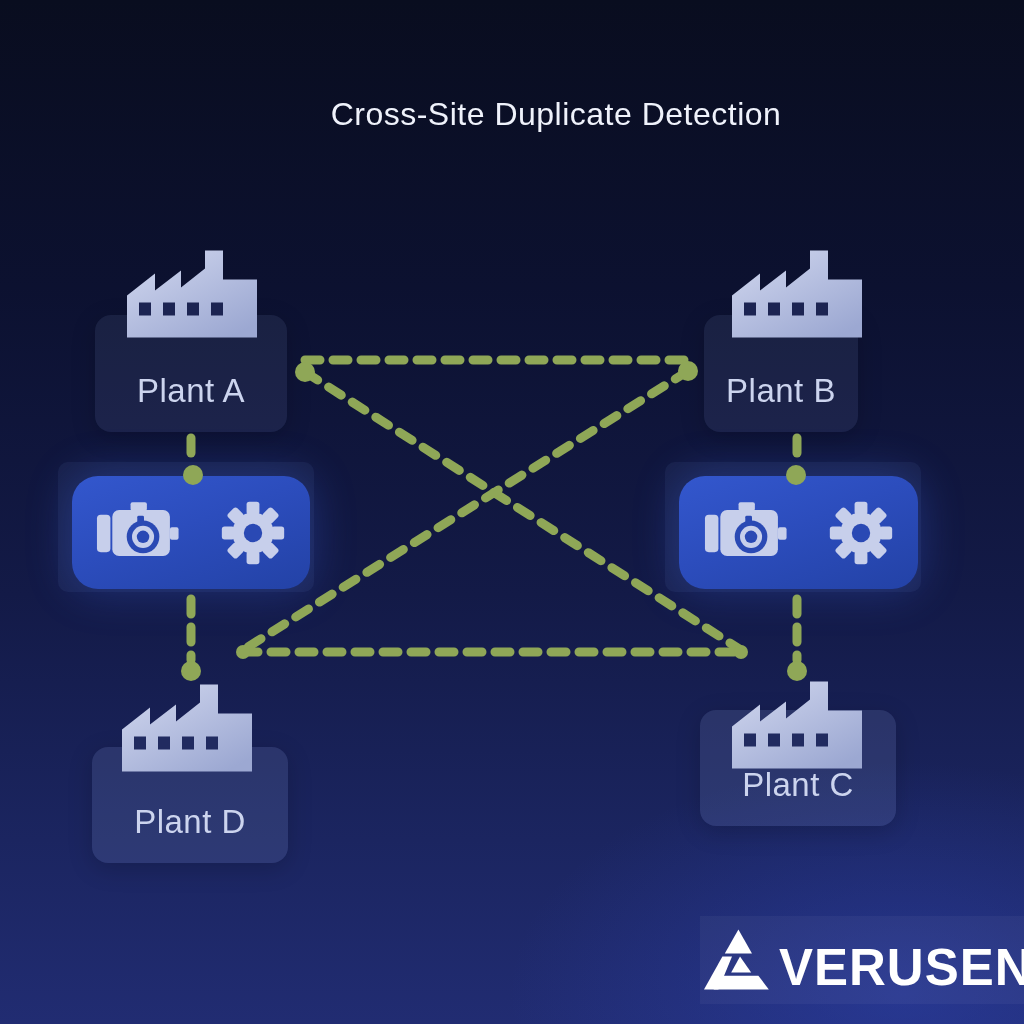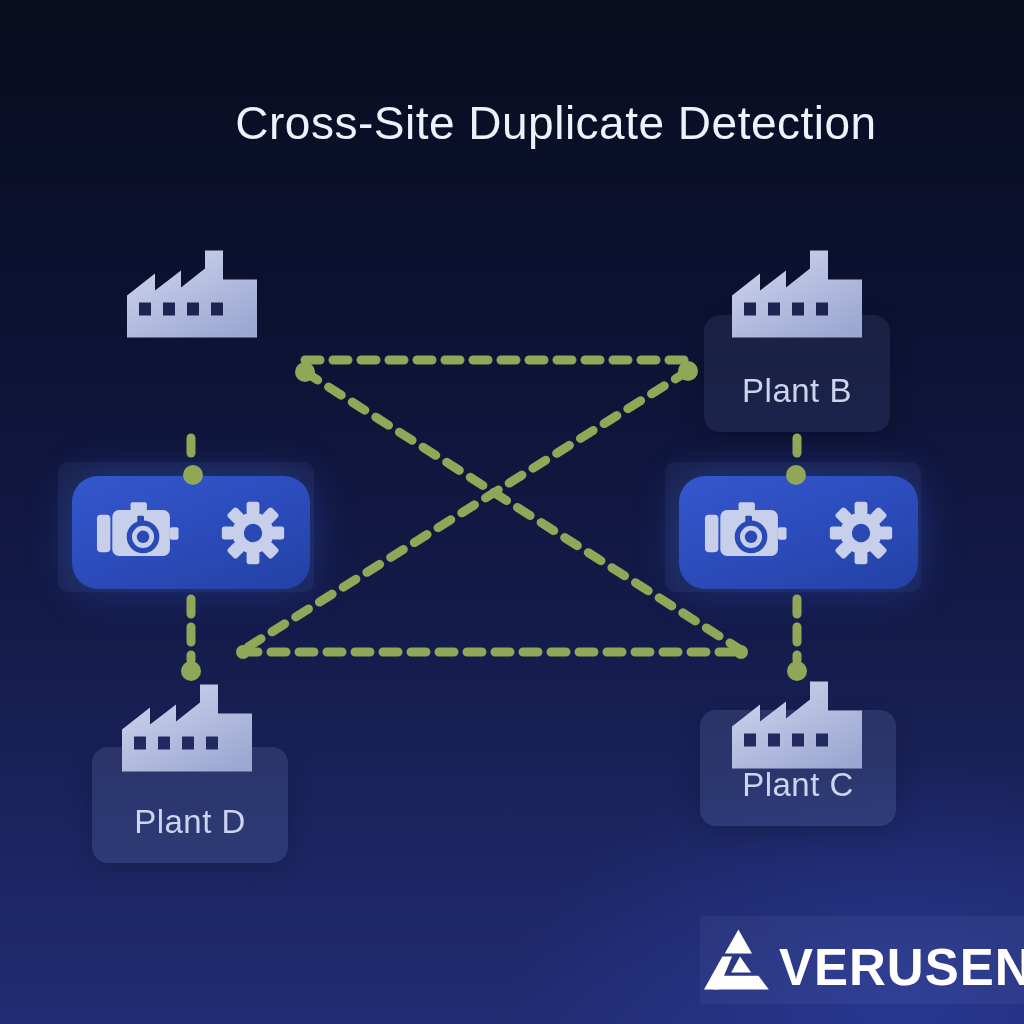--- a/index.html
+++ b/index.html
@@ -7,21 +7,21 @@
     position:relative;width:1024px;height:1024px;overflow:hidden;
     font-family:"Liberation Sans", sans-serif;
     background:linear-gradient(180deg,#090d1f 0%,#0c1130 28%,#131a47 58%,#1b2560 82%,#212c72 100%);
   }
   .glow-br{
     position:absolute;inset:0;pointer-events:none;
     background:radial-gradient(560px 330px at 88% 97%, rgba(49,72,190,0.42), rgba(49,72,190,0) 70%);
   }
   .title{
     position:absolute;top:96px;left:0;width:100%;padding-left:88px;box-sizing:border-box;
-    text-align:center;font-size:46px;font-weight:400;color:#eff2fb;letter-spacing:0.5px;
+    text-align:center;font-size:32px;font-weight:400;color:#eff2fb;letter-spacing:0.5px;
   }
   .plant-card{
     position:absolute;border-radius:16px;
     display:flex;align-items:flex-end;justify-content:center;
     background:rgba(146,162,218,0.10);
     box-shadow:0 6px 24px rgba(0,0,0,0.18);
   }
   .plant-card.bottom{background:rgba(146,162,218,0.16);}
   .plant-label{font-size:33px;color:#ccd4ee;padding-bottom:22px;letter-spacing:0.5px;}
   .factory{position:absolute;}
@@ -55,21 +55,24 @@
     <defs>
       <linearGradient id="fgrad" x1="0" y1="0" x2="0.8" y2="1">
         <stop offset="0" stop-color="#d2d8ef"></stop>
         <stop offset="1" stop-color="#9ca8d2"></stop>
       </linearGradient>
     </defs>
   </svg>
 
   <div class="title">Cross-Site Duplicate Detection</div>
 
-  <div class="plant-card" style="left:704px;top:315px;width:186px;height:117px;">
+  <div class="plant-card" style="left:95px;top:315px;width:192px;height:117px;">
+    <span class="plant-label">Plant A</span>
+  </div>
+  <div class="plant-card" style="left:704px;top:315px;width:154px;height:117px;">
     <span class="plant-label">Plant B</span>
   </div>
   <div class="plant-card bottom" style="left:92px;top:747px;width:196px;height:116px;">
     <span class="plant-label">Plant D</span>
   </div>
   <div class="plant-card bottom" style="left:700px;top:710px;width:196px;height:116px;">
     <span class="plant-label">Plant C</span>
   </div>
 
   <svg class="factory" style="left:117px;top:237px;" width="150" height="101" viewBox="0 0 150 100">

